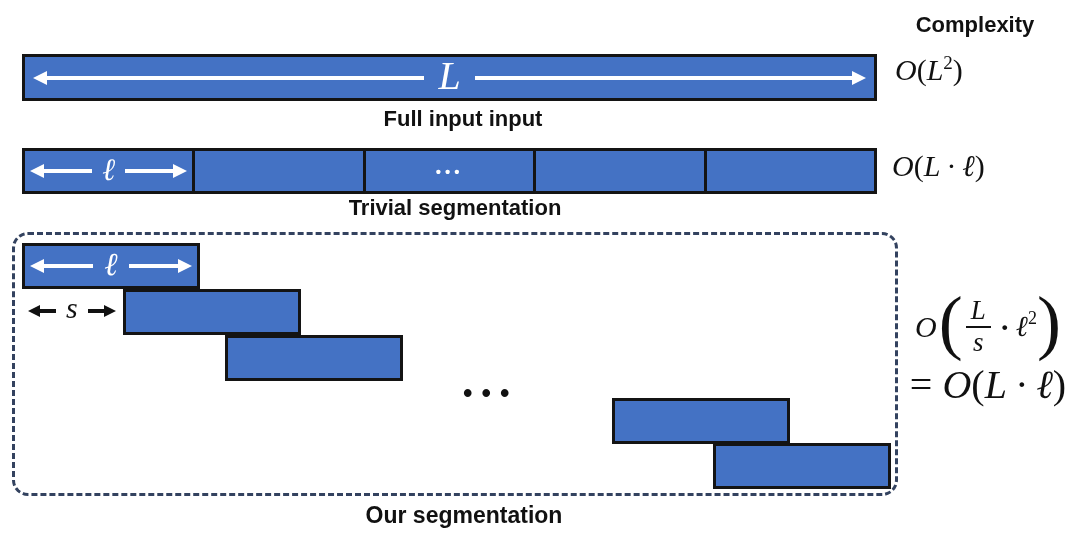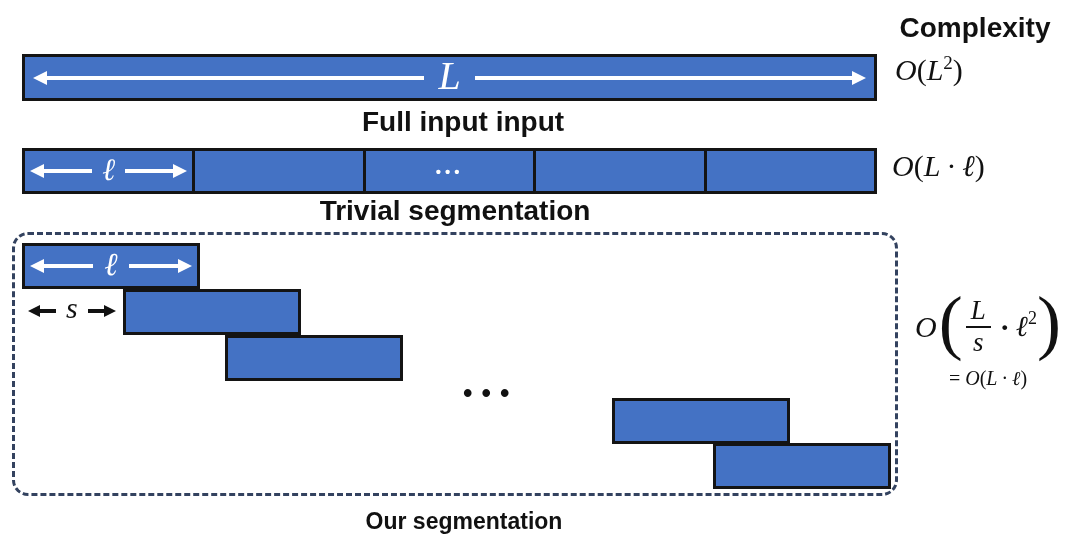--- a/index.html
+++ b/index.html
@@ -8,21 +8,21 @@
     --dashed-border:#33425f;
     --text:#111111;
     --arrow-white:#ffffff;
   }
   html,body{margin:0;padding:0;background:#ffffff;}
   .canvas{
     position:relative;width:1080px;height:537px;background:#ffffff;overflow:hidden;
     font-family:"Liberation Sans","DejaVu Sans",sans-serif;color:var(--text);
   }
   .abs{position:absolute;}
-  .cap{font-weight:700;font-size:28px;text-align:center;color:var(--text);white-space:nowrap;}
+  .cap{font-weight:700;font-size:22px;text-align:center;color:var(--text);white-space:nowrap;}
   .math{font-family:"Liberation Serif","DejaVu Serif","DejaVu Sans",serif;color:var(--text);}
   .it{font-style:italic;}
   .paren{font-style:normal;}
   .bar{background:var(--bar-fill);border:3px solid var(--bar-border);box-sizing:border-box;}
   
   .harrow{display:flex;align-items:center;width:100%;height:100%;box-sizing:border-box;}
   .hline{flex:1;height:4px;background:var(--arrow-white);}
   .hhead{width:0;height:0;border-top:7px solid transparent;border-bottom:7px solid transparent;flex:0 0 auto;}
   .hhead.left{border-right:14px solid var(--arrow-white);}
   .hhead.right{border-left:14px solid var(--arrow-white);}
@@ -52,21 +52,21 @@
   .formula{display:flex;flex-direction:column;align-items:center;}
   .fline1{display:flex;align-items:center;justify-content:center;}
   .fline1 .o{font-size:30px;margin-right:2px;}
   .bigparen{font-size:72px;font-weight:400;line-height:0.8;transform:translateY(-4px);}
   .frac{display:inline-flex;flex-direction:column;align-items:center;margin:0 3px;
         font-size:27px;line-height:1.1;}
   .frac .num{border-bottom:2.5px solid var(--text);padding:0 5px;}
   .fdot{font-size:30px;margin:0 6px;font-weight:700;}
   .fell{font-size:29px;}
   .fline1 sup{font-size:18px;transform:translateY(-8px);}
-  .fline2{font-size:20px;margin-top:10px;white-space:nowrap;}
+  .fline2{font-size:40px;margin-top:4px;white-space:nowrap;}
 </style>
 </head>
 <body>
 
 <div class="canvas">
 
   <div class="abs cap" style="left:890px;top:12px;width:170px;">Complexity</div>
 
   <div class="abs bar" style="left:22px;top:54px;width:855px;height:47px;">
     <div class="harrow" style="padding:0 8px;">
@@ -125,21 +125,21 @@
       <span class="sline" style="flex:0 0 16px;"></span>
       <span class="shead right"></span>
     </div>
 
     <div class="abs dots-black" style="left:448px;top:145px;">•••</div>
 
     <div class="block" style="left:597px;top:163px;"></div>
     <div class="block" style="left:698px;top:208px;"></div>
   </div>
 
-  <div class="abs cap" style="left:264px;top:502px;width:400px;font-size:23px;margin-top:6px;">Our segmentation</div>
+  <div class="abs cap" style="left:264px;top:502px;width:400px;font-size:23px;">Our segmentation</div>
 
   <div class="abs math formula" style="left:900px;top:296px;width:176px;">
     <div class="fline1">
       <span class="o it">O</span>
       <span class="bigparen">(</span>
       <span class="frac it">
         <span class="num">L</span>
         <span class="den">s</span>
       </span>
       <span class="fdot">·</span>

